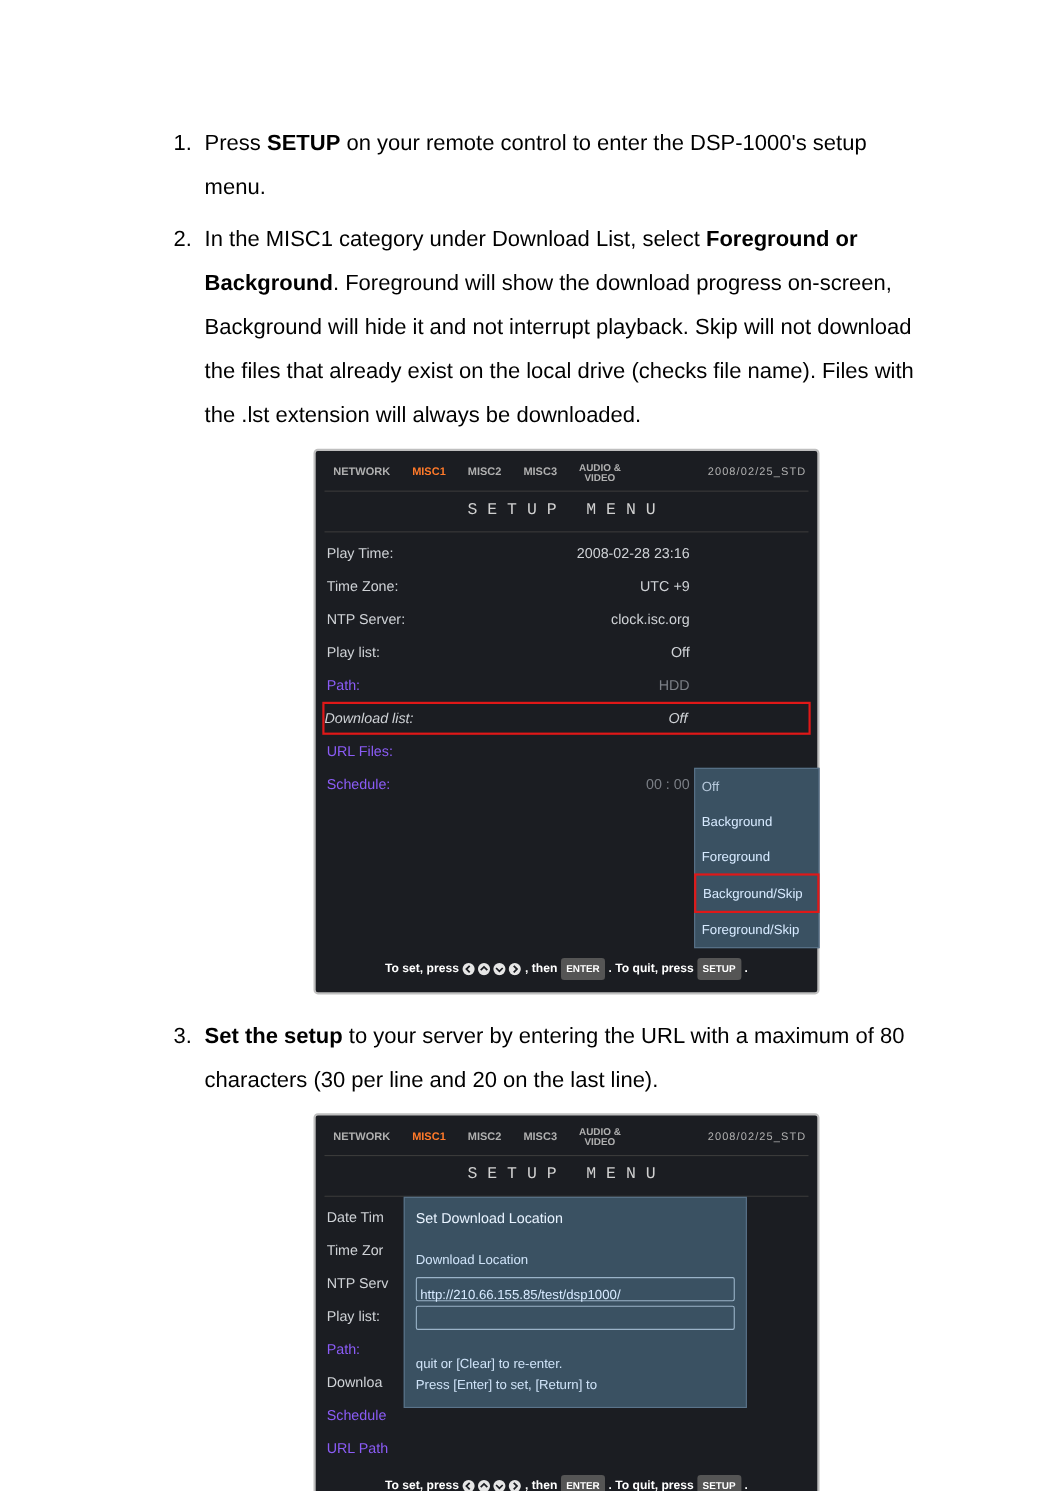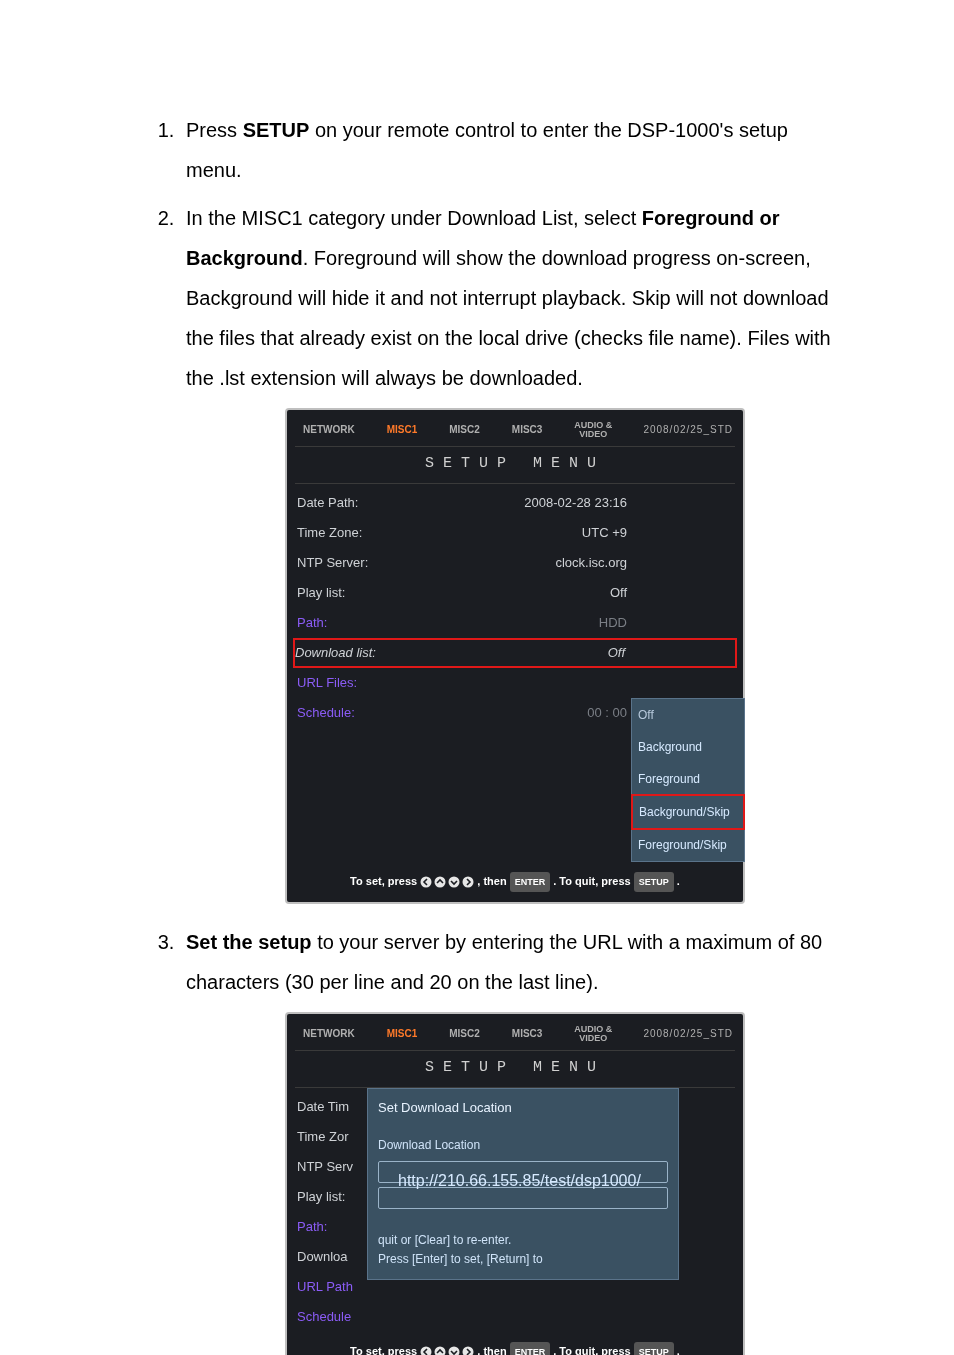--- a/index.html
+++ b/index.html
@@ -41,21 +41,21 @@
     font-family: "Segoe UI", Arial, sans-serif;
     font-size: 13px;
     color: #e6e6e6;
     padding: 8px 8px 10px 8px;
     width: 460px;
     box-sizing: border-box;
   }
   .tabs {
     display: flex;
     align-items: center;
-    gap: 20px;
+    gap: 8px;
     padding: 0 2px 4px 2px;
     border-bottom: 1px solid #3a3a3a;
     position: relative;
   }
   .tab {
     font-size: 10px;
     font-weight: 700;
     color: #b0b0b0;
     padding: 2px 6px;
   }
@@ -168,22 +168,22 @@
   }
   .dialog .dlg-sub {
     font-size: 12px;
     color: #cfe3f8;
     padding: 8px 0 4px 0;
   }
   .dialog .input-line {
     border: 1px solid #9ab3c8;
     background: transparent;
     color: #d7eaff;
-    font-size: 16px;
-    padding: 3px 19px;
+    font-size: 12px;
+    padding: 3px 3px;
     height: 14px;
     margin-bottom: 4px;
     border-radius: 2px;
   }
   .dialog .dlg-instr {
     font-size: 12px;
     color: #cfe3f8;
     padding-top: 18px;
     line-height: 1.6;
   }
@@ -214,21 +214,21 @@
           <div class="tab av">
             <div>AUDIO &amp;</div>
             <div>VIDEO</div>
           </div>
           <div class="tab-date">2008/02/25_STD</div>
         </div>
         <div class="setup-title">SETUP MENU</div>
 
         <div class="rows">
           <div class="row">
-            <div class="label">Date Path:</div>
+            <div class="label">Play Time:</div>
             <div class="value">2008-02-28 23:16</div>
             <div class="spacer"></div>
           </div>
           <div class="row">
             <div class="label">Time Zone:</div>
             <div class="value">UTC +9</div>
             <div class="spacer"></div>
           </div>
           <div class="row">
             <div class="label">NTP Server:</div>
@@ -332,24 +332,24 @@
             <div class="row">
                 <div class="label">Play list:</div>
               </div>
             <div class="row">
                 <div class="label dim">Path:</div>
               </div>
             <div class="row">
                 <div class="label">Downloa</div>
               </div>
             <div class="row">
+                <div class="label dim">Schedule</div>
+              </div>
+            <div class="row">
                 <div class="label dim">URL Path</div>
-              </div>
-            <div class="row">
-                <div class="label dim">Schedule</div>
               </div>
           </div>
 
           <div class="dialog">
             <div class="dlg-title">Set Download Location</div>
             <div class="dlg-sub">Download Location</div>
             <div class="input-line">http://210.66.155.85/test/dsp1000/</div>
             <div class="input-line"></div>
             <div class="dlg-instr">
               <div>quit or [Clear] to re-enter.</div>

